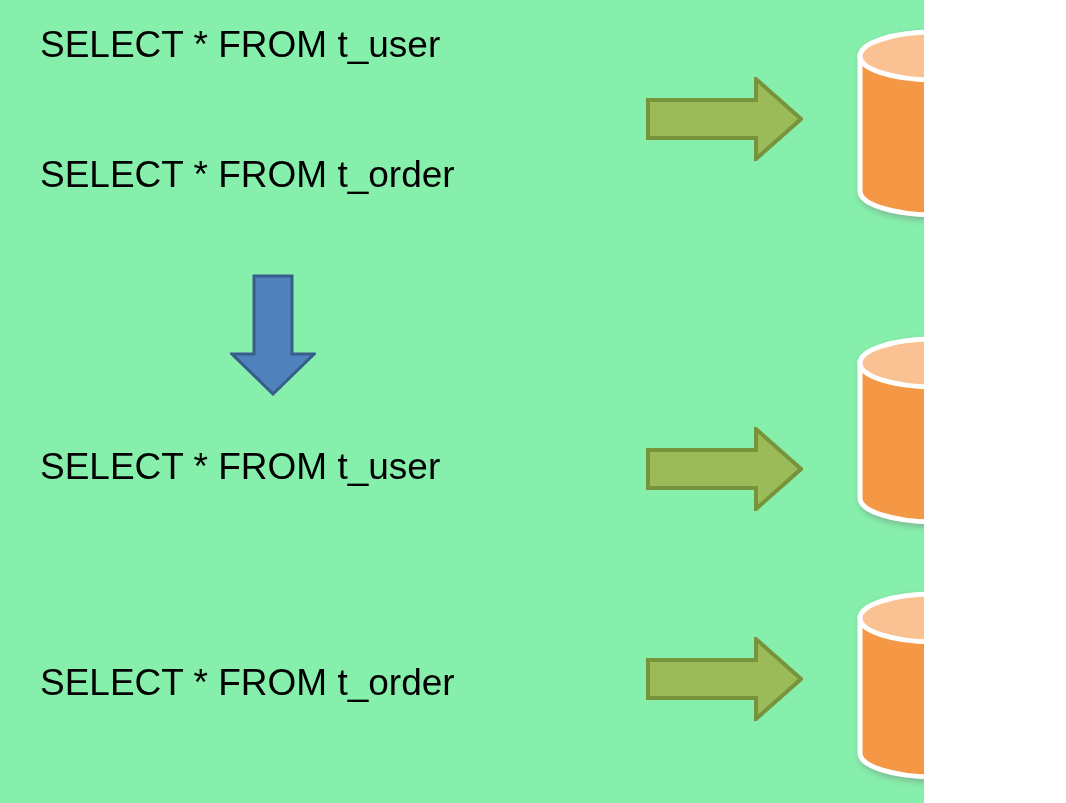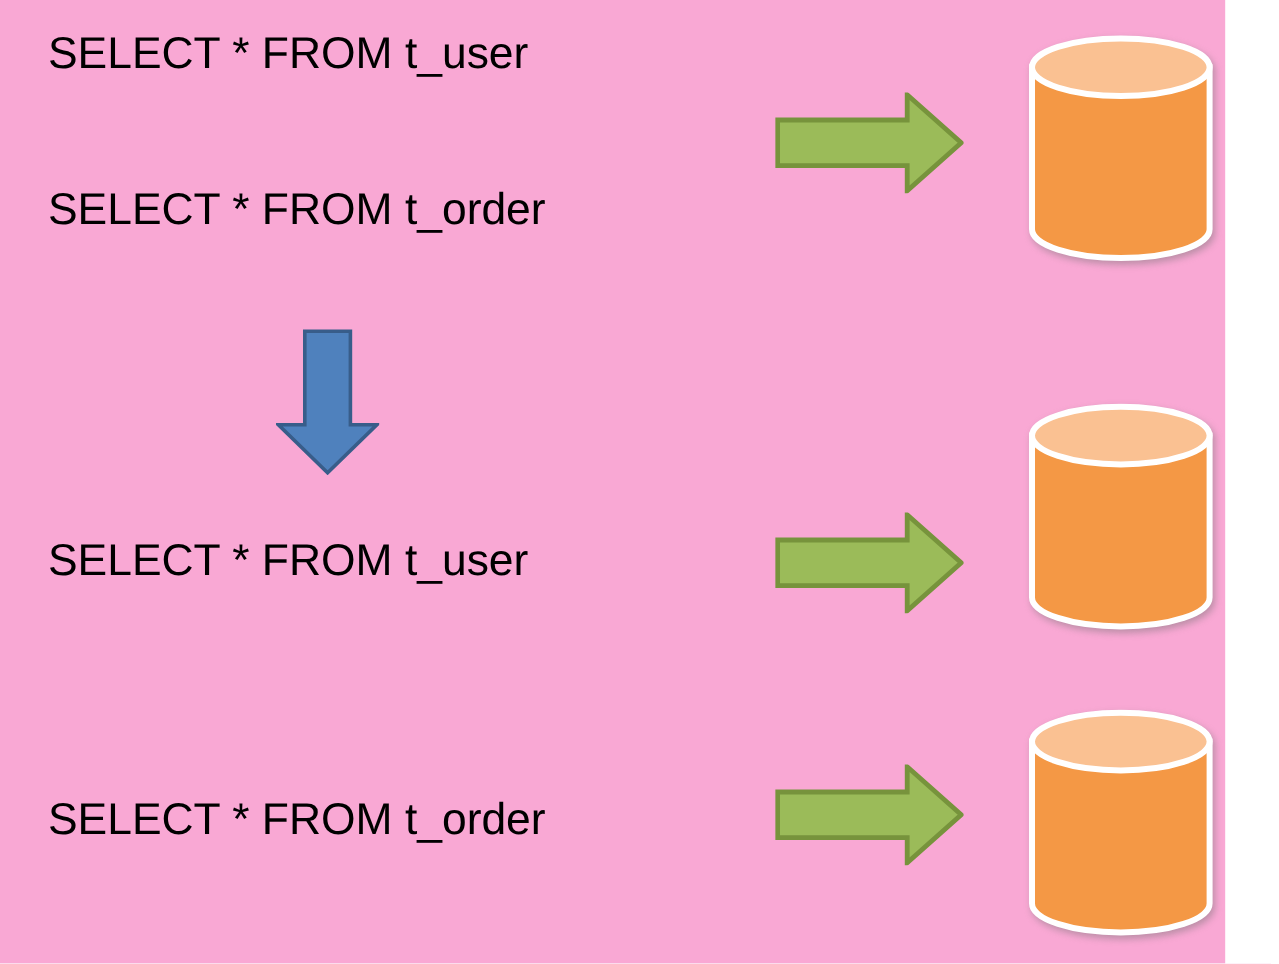--- a/index.html
+++ b/index.html
@@ -3,23 +3,23 @@
 <meta charset="utf-8">
 <style>
   html, body {
     margin: 0;
     padding: 0;
     background: #ffffff;
     font-family: "Liberation Sans", sans-serif;
   }
   .canvas {
     position: relative;
-    width: 1021px;
+    width: 924px;
     height: 803px;
-    background: #f9a8d4;
+    background: #86efac;
     overflow: hidden;
   }
   .sql-text {
     position: absolute;
     left: 40px;
     font-size: 37px;
     line-height: 1.15;
     color: #000000;
     white-space: nowrap;
     letter-spacing: 0px;

